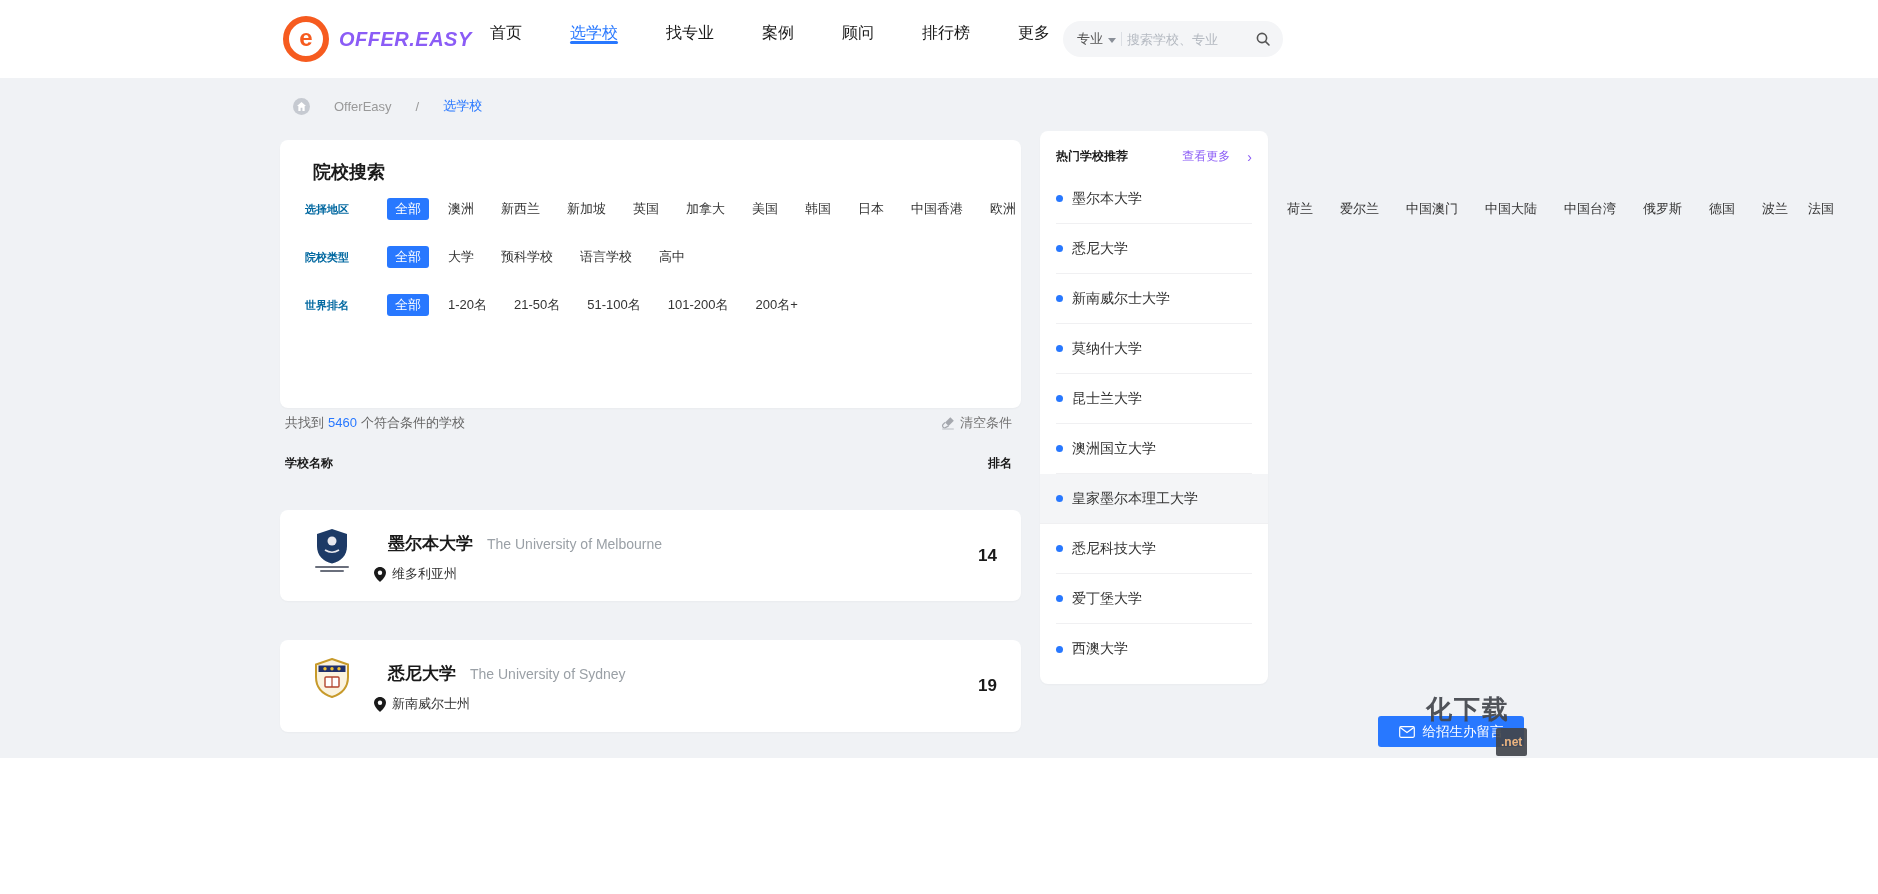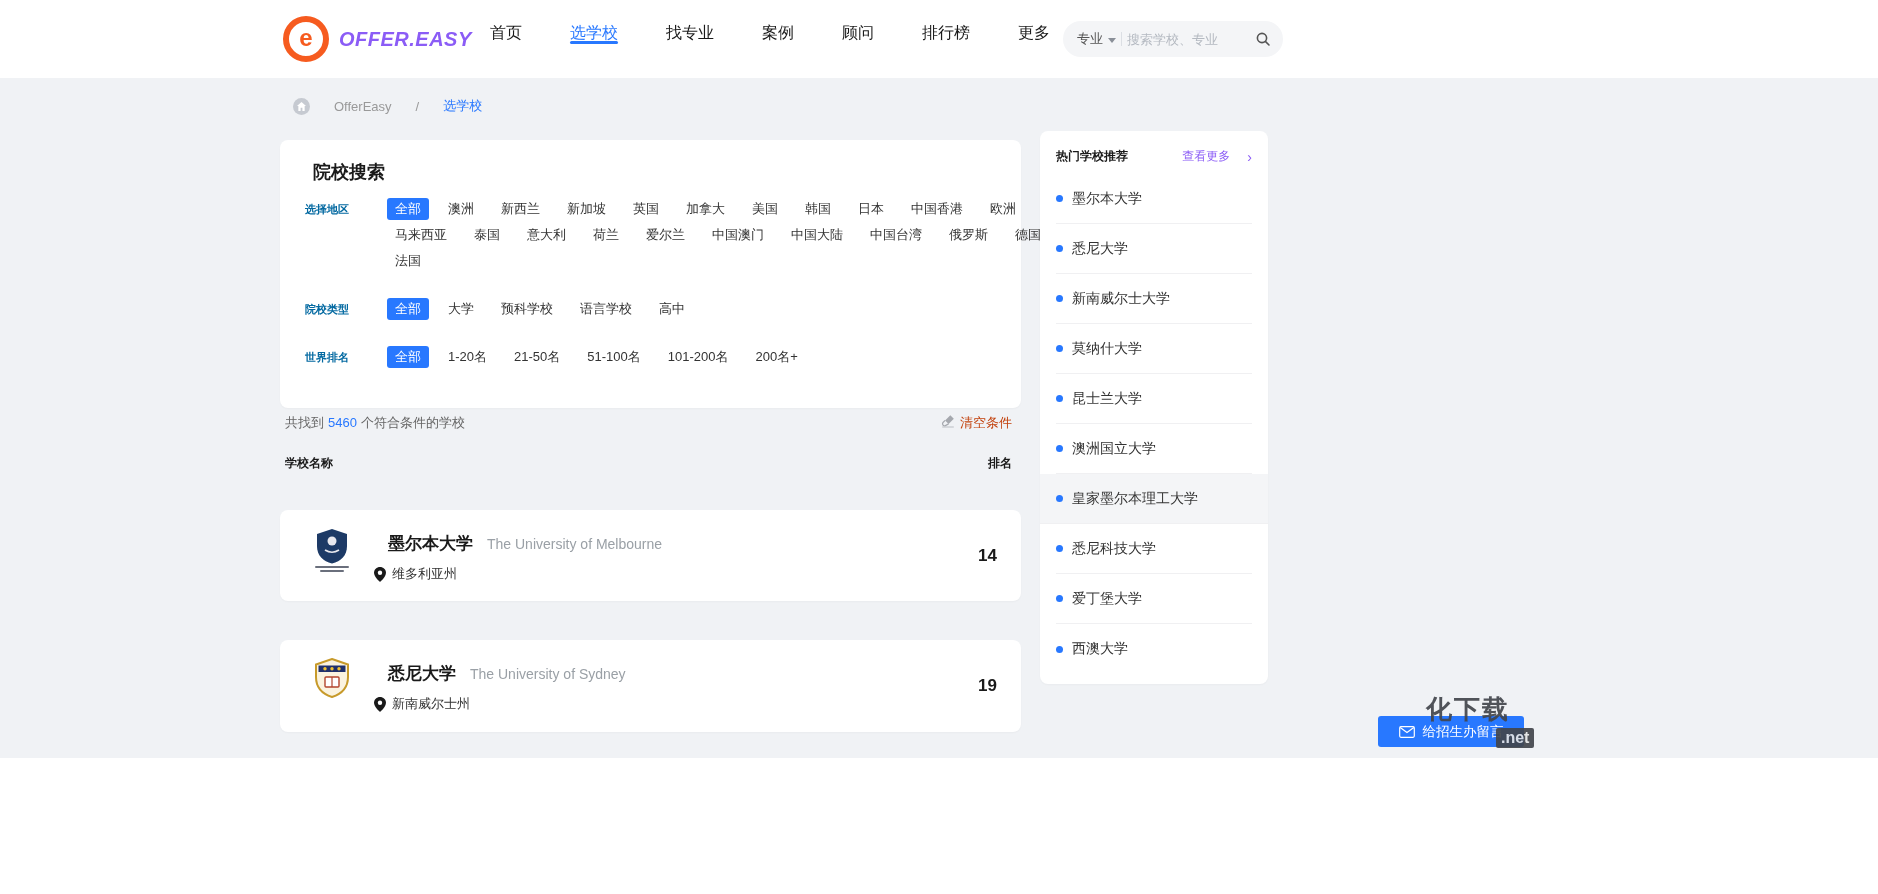--- a/index.html
+++ b/index.html
@@ -29,29 +29,29 @@
   .breadcrumb { position:absolute; left:293px; top:97px; display:flex; align-items:center; gap:24px; font-size:13px; color:#999; z-index:2; }
   .bc-home { width:17px; height:17px; border-radius:50%; background:#c6cad1; display:flex; align-items:center; justify-content:center; cursor:pointer; }
   .bc-current { color:#2878ff; cursor:pointer; }
 
   
   .filter-card { position:absolute; left:280px; top:131px; width:741px; height:268px; background:#fff; border-radius:8px; z-index:2; box-shadow:0 1px 2px rgba(0,0,0,.03);margin-top:9px; }
   .filter-title { position:absolute; left:33px; top:20px; font-size:18px; font-weight:bold; color:#1a1a1a; }
   .filter-groups { position:absolute; left:25px; top:58px; right:16px; display:flex; flex-direction:column; gap:26px; }
   .filter-group { display:flex; }
   .filter-label { flex:0 0 66px; font-size:11px; font-weight:bold; color:#0369a1; line-height:22px; margin-right:16px; white-space:nowrap; }
-  .filter-rows { display:flex; flex-direction:column; gap:4px;justify-content:flex-end; }
+  .filter-rows { display:flex; gap:4px;justify-content:flex-end; }
   .opt-row { display:flex; gap:11px; }
   .chip { height:22px; line-height:22px; padding:0 8px; font-size:13px; color:#333; border-radius:3px; cursor:pointer; white-space:nowrap; }
   .chip.on { background:#2878ff; color:#fff; }
 
   
   .result-bar { position:absolute; left:285px; top:414px; width:727px; display:flex; justify-content:space-between; align-items:center; font-size:13px; color:#666; z-index:2; }
   .result-count { color:#2878ff; margin:0 4px; cursor:pointer; }
-  .clear-btn { display:flex; gap:5px; color:#c2410c; cursor:pointer; }
+  .clear-btn { display:flex; align-items:center; gap:5px; color:#737373; cursor:pointer; }
   .list-header { position:absolute; left:285px; top:455px; width:727px; display:flex; justify-content:space-between; font-size:12px; font-weight:bold; color:#1a1a1a; z-index:2; }
 
   
   .school-card { position:absolute; left:280px; width:741px; background:#fff; border-radius:8px; z-index:2; box-shadow:0 1px 2px rgba(0,0,0,.03); cursor:pointer; }
   .card1 { top:510px; height:91px; }
   .card2 { top:640px; height:92px; }
   .crest { position:absolute; left:29px; top:18px; width:46px; display:flex; flex-direction:column; align-items:center; gap:2px; }
   .crest-line { height:2px; background:#6a6f7c; border-radius:1px; }
   .w1 { width:34px; } .w2 { width:24px; }
   .school-names { position:absolute; left:108px; top:22px; display:flex; align-items:baseline; gap:14px; }
@@ -69,21 +69,21 @@
   .sidebar-list { list-style:none; }
   .sidebar-item { height:50px; margin:0 16px; display:flex; align-items:center; gap:9px; border-bottom:1px solid #f0f0f2; font-size:14px; color:#333; cursor:pointer; }
   .sidebar-item:last-child { border-bottom:none; }
   .sidebar-item.hl { margin:0; padding:0 16px; background:#f4f5f7; }
   .dot { width:7px; height:7px; border-radius:50%; background:#2878ff; flex:0 0 7px; }
 
   
   .float-btn { position:absolute; left:1378px; top:716px; width:146px; height:31px; background:#2878ff; border:none; border-radius:3px; display:flex; align-items:center; justify-content:center; gap:8px; color:#fff; font-size:13.5px; cursor:pointer; z-index:10; font-family:inherit; }
   .watermark { position:absolute; left:1426px; top:692px; z-index:11; pointer-events:none; opacity:.92; }
   .wm-text { font-size:26px; font-weight:bold; color:#43464c; letter-spacing:2px; }
-  .wm-badge { position:absolute; left:70px; top:36px; background:#43464c; color:#e5e5e5; font-size:16px; font-weight:bold; padding:1px 5px; border-radius:2px; }
+  .wm-badge { position:absolute; left:70px; top:36px; background:#43464c; color:#fdba74; font-size:12px; font-weight:bold; padding:7px 5px; border-radius:2px; }
 </style>
 </head>
 <body>
 
 <div class="page">
   <div class="page-bg"></div>
 
   <header class="header">
     <div class="logo">
       <div class="logo-mark">

